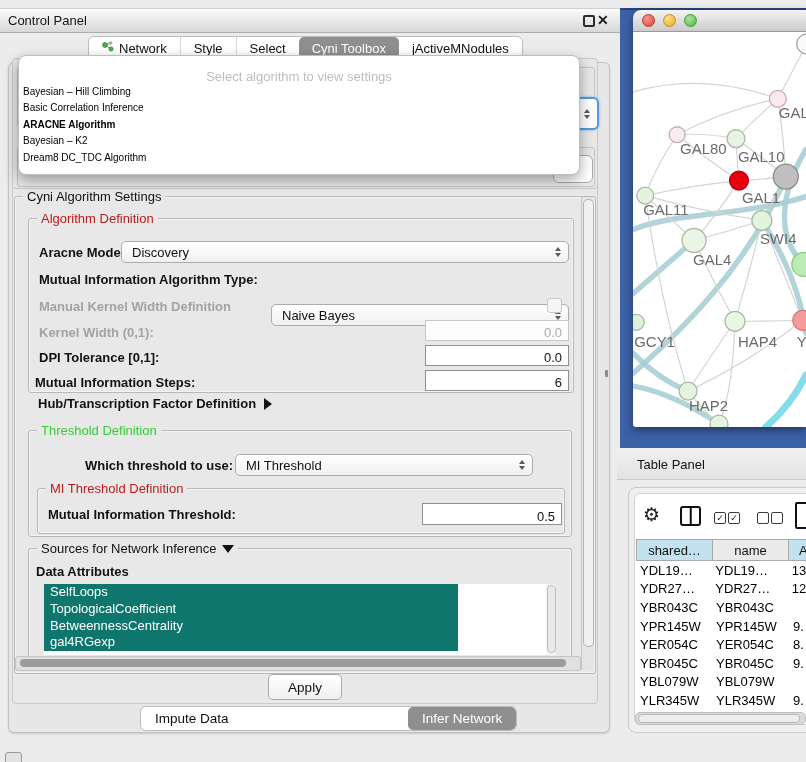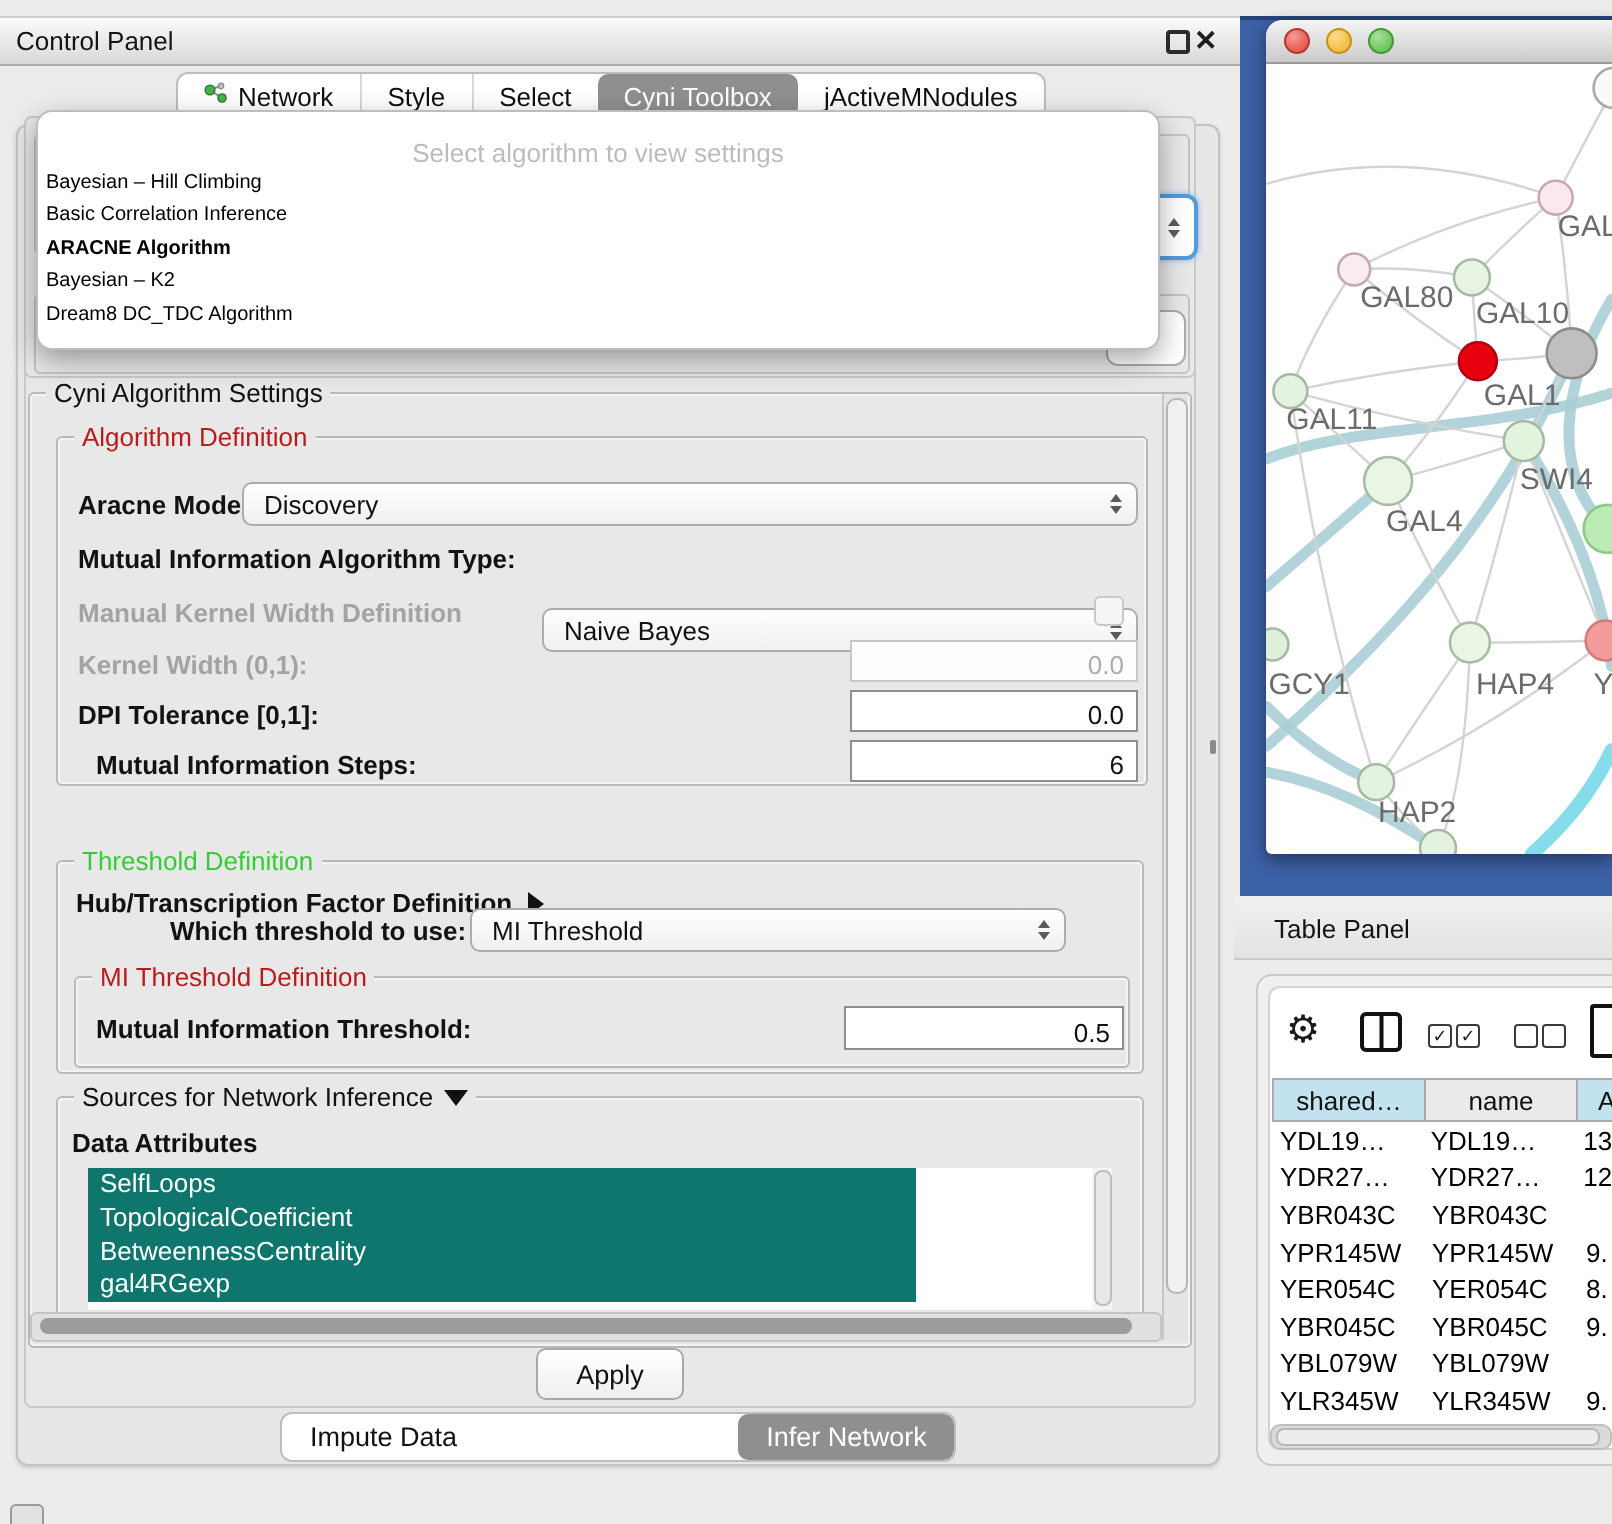--- a/index.html
+++ b/index.html
@@ -53,21 +53,21 @@
   .combo{position:absolute;background:linear-gradient(#FFFFFF,#F0F0F0);border:1px solid #ACACAC;border-radius:5px;
     display:flex;align-items:center;font-size:13px;color:#111;padding-left:10px;box-sizing:border-box;}
   .spin{position:absolute;right:7px;top:50%;transform:translateY(-50%);display:flex;flex-direction:column;gap:2px;}
   .tri-up{width:0;height:0;border-left:3.5px solid transparent;border-right:3.5px solid transparent;border-bottom:4.5px solid #5A5A5A;}
   .tri-down{width:0;height:0;border-left:3.5px solid transparent;border-right:3.5px solid transparent;border-top:4.5px solid #5A5A5A;}
 
   .tfield{position:absolute;background:#FFF;border:1px solid #8F8F8F;font-size:13px;color:#111;
     display:flex;align-items:flex-end;justify-content:flex-end;padding-right:6px;box-sizing:border-box;}
   .tfield.disabled{border-color:#C7C7C7;color:#ACACAC;background:#FDFDFD;}
 
-  #hub-row{left:38px;top:396px;display:flex;align-items:center;gap:8px;margin-top:48px;}
+  #hub-row{left:38px;top:396px;display:flex;align-items:center;gap:8px;}
   .tri-right{width:0;height:0;border-top:6px solid transparent;border-bottom:6px solid transparent;border-left:8px solid #111;}
   .tri-dn-big{width:0;height:0;border-left:6px solid transparent;border-right:6px solid transparent;border-top:8px solid #111;}
 
   
   #attr-list{left:44px;top:584px;width:512px;height:71px;overflow:hidden;background:#FFF;}
   .attr-item{height:16.8px;line-height:16.8px;background:#0f766e;color:#FFF;font-size:13px;
     padding-left:6px;width:414px;box-sizing:border-box;white-space:nowrap;}
   #attr-scroll{position:absolute;right:0;top:0;width:10px;height:71px;background:#F4F4F4;}
   #attr-thumb{position:absolute;left:1px;top:1px;width:7px;height:66px;background:#E8E8E8;border:1px solid #BDBDBD;border-radius:4px;}
 
@@ -78,21 +78,21 @@
   #h-thumb{position:absolute;left:4px;top:2px;width:546px;height:8px;background:#9C9C9C;border-radius:4px;}
 
   #apply-btn{left:268px;top:674px;width:72px;height:24px;background:linear-gradient(#FFFFFF,#EFEFEF);
     border:1px solid #A8A8A8;border-radius:5px;display:flex;align-items:center;justify-content:center;
     font-size:13.5px;color:#111;}
 
   #bottom-tabbar{left:140px;top:706px;height:23px;display:flex;align-items:stretch;background:#FFF;
     border:1px solid #BDBDBD;border-radius:6px;overflow:hidden;}
   .btab{display:flex;align-items:center;padding:0 14px;font-size:13.5px;color:#111;white-space:nowrap;}
   .btab.divider{border-left:7px solid #6d28d9;margin-top:32px;}
-  .btab.selected{background:#8F8F8F;color:#FFF;border-radius:5px;border-left:none;}
+  .btab.selected{background:#8F8F8F;color:#FFF;border-radius:5px;border-left:none;margin-left:39px;}
 
   #corner-icon{left:5px;top:752px;width:15px;height:14px;border:1px solid #9A9A9A;border-radius:3px;background:#E2E2E2;}
   #split-handle{left:605px;top:370px;width:3px;height:7px;background:#8A8A8A;border-radius:1px;}
 
   
   #desktop{left:620px;top:8px;width:186px;height:440px;background:#3B61A6;border-top:2px solid #26437A;}
   #mac-window{left:633px;top:10px;width:173px;height:417px;border-radius:8px 0 0 3px;overflow:hidden;
     box-shadow:0 3px 9px rgba(0,0,0,.45);}
   #mac-titlebar{position:absolute;left:0;top:0;width:100%;height:21px;
     background:linear-gradient(#F4F4F4,#CBCBCB);border-bottom:1px solid #9B9B9B;}
@@ -220,21 +220,21 @@
   <span class="row-label disabled" style="left:10px;top:106px;">Kernel Width (0,1):</span>
   <div class="tfield disabled" style="left:396px;top:101px;width:144px;height:21px;">
     <span>0.0</span>
   </div>
 
   <span class="row-label" style="left:10px;top:131px;">DPI Tolerance [0,1]:</span>
   <div class="tfield" style="left:396px;top:126px;width:144px;height:21px;">
     <span>0.0</span>
   </div>
 
-  <span class="row-label" style="left:19px;top:156px;">Mutual Information Steps:</span>
+  <span class="row-label" style="left:6px;top:156px;">Mutual Information Steps:</span>
   <div class="tfield" style="left:396px;top:151px;width:144px;height:21px;">
     <span>6</span>
   </div>
 </div>
 
 <div class="abs" id="hub-row">
   <span class="row-label" style="position:static;">Hub/Transcription Factor Definition</span>
   <i class="tri-right"></i>
 </div>
 

